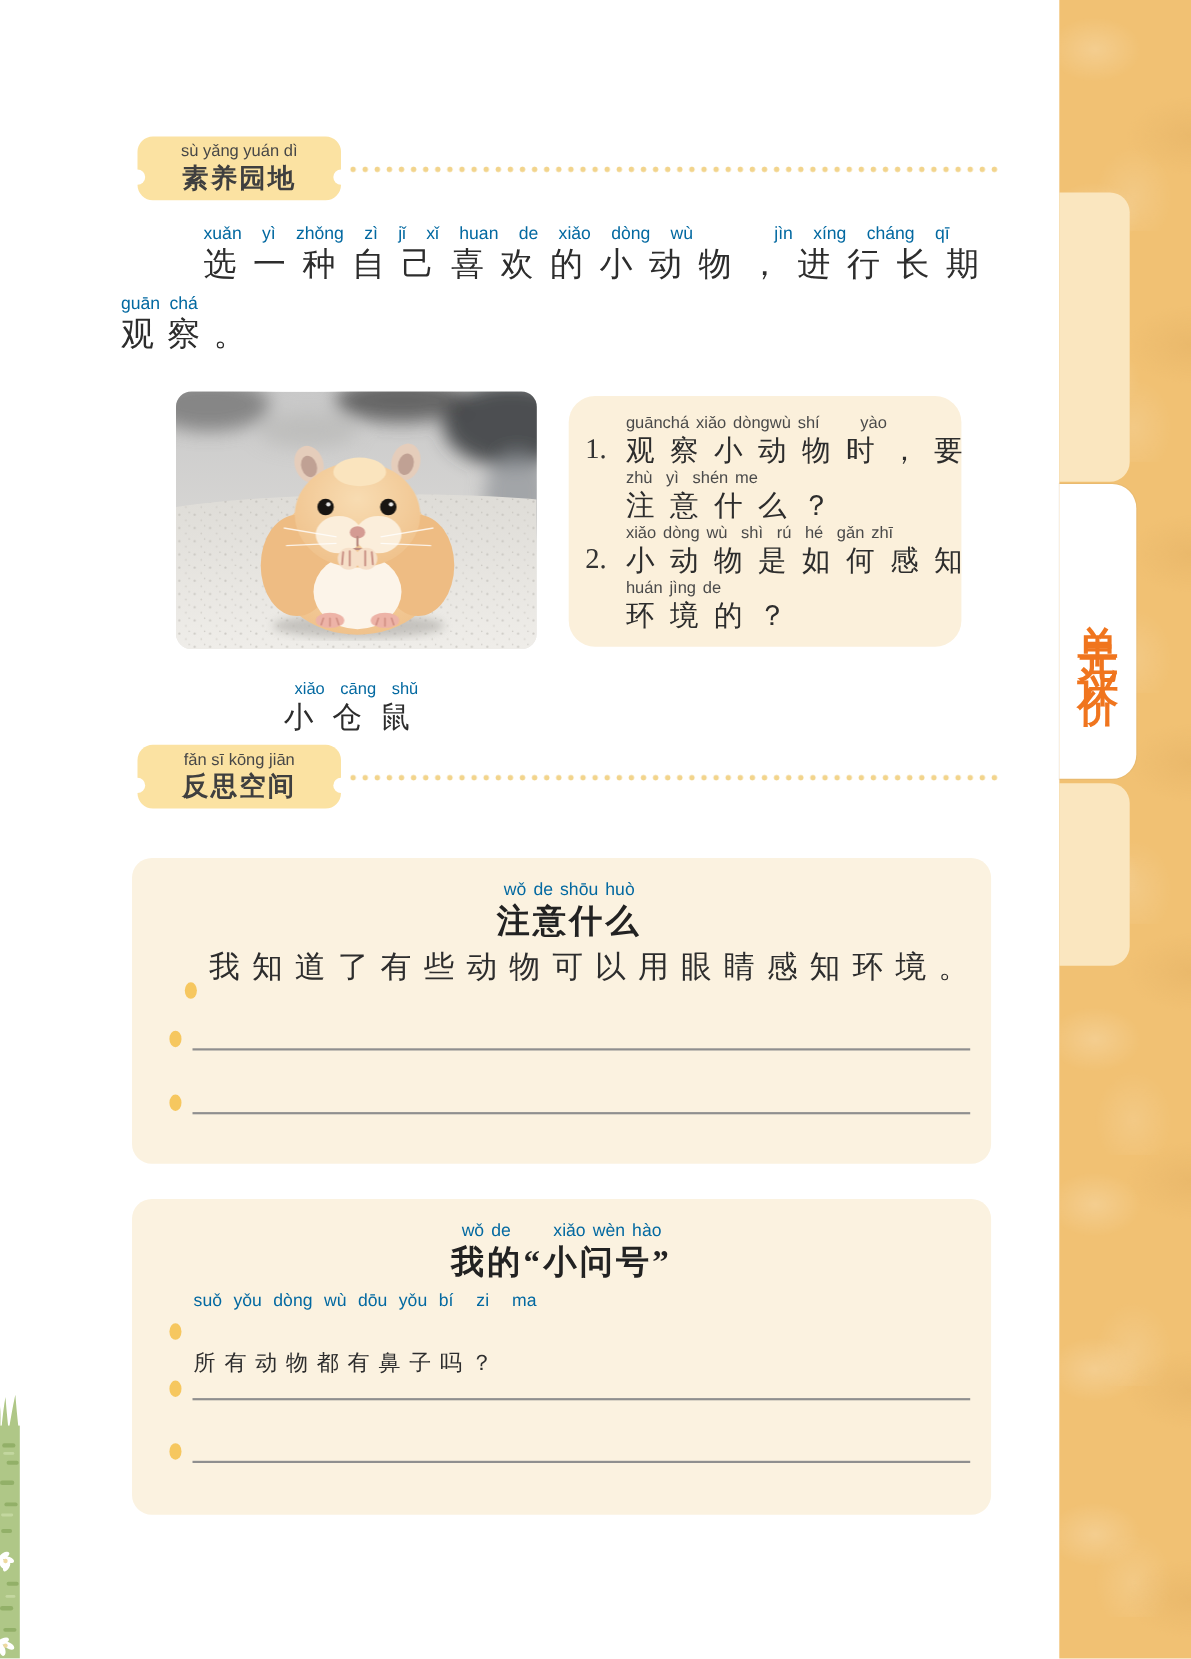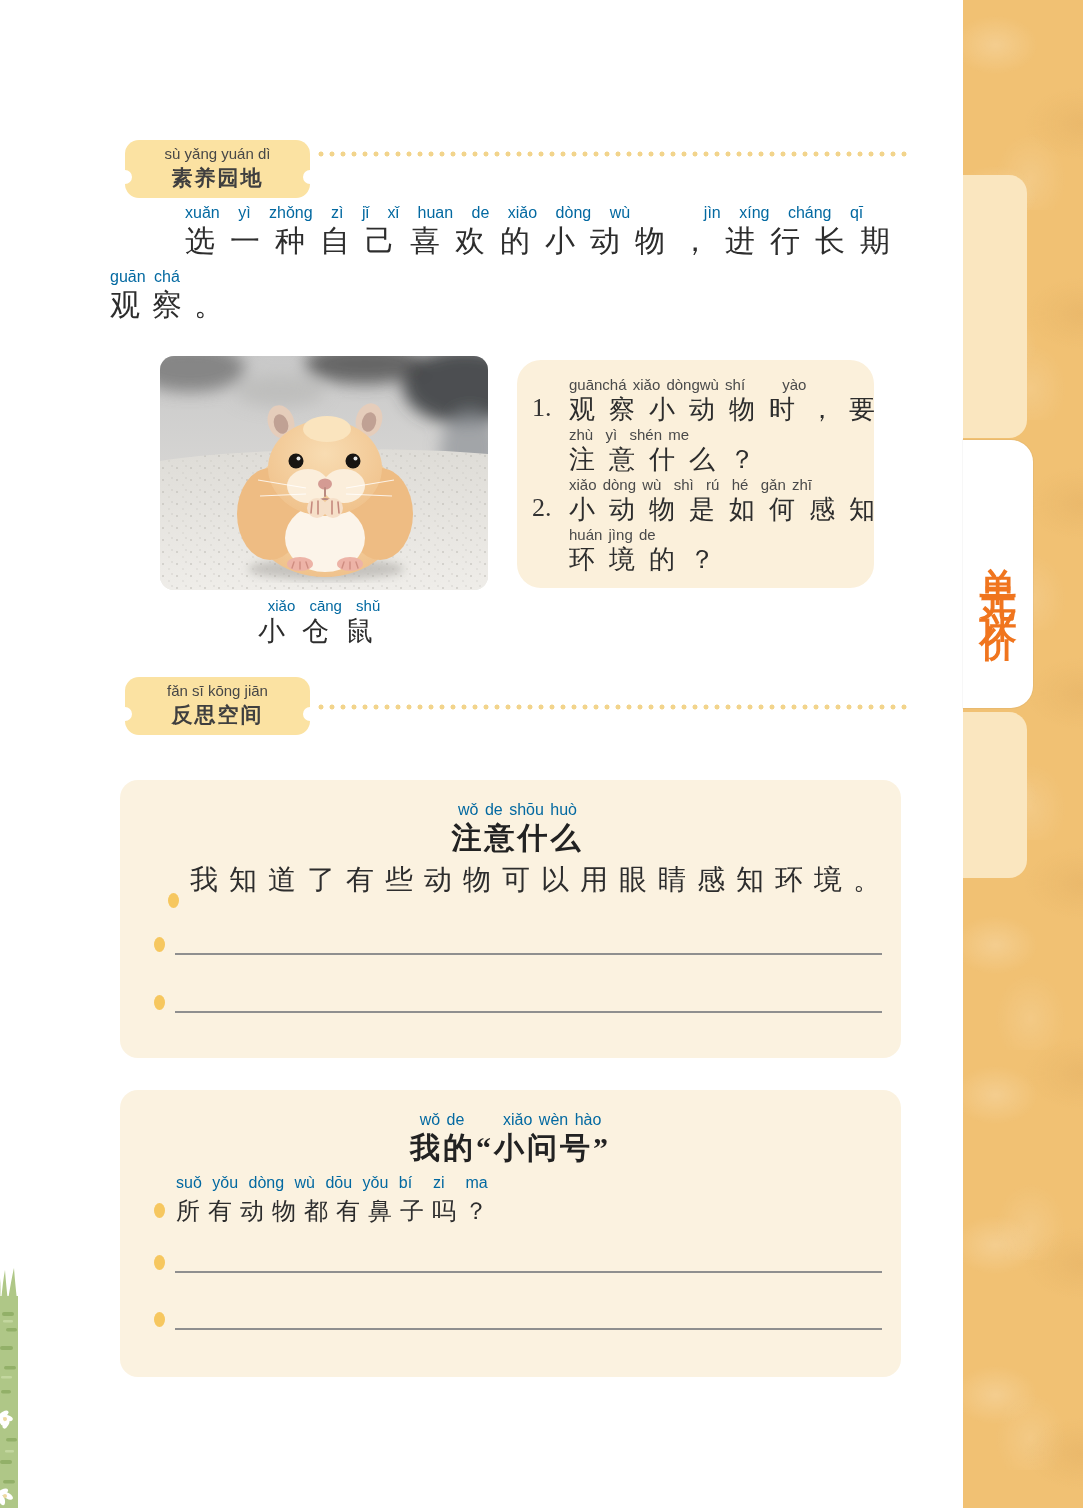--- a/index.html
+++ b/index.html
@@ -37,21 +37,21 @@
     border-radius:14px;text-align:center;box-sizing:border-box;padding-top:5px;
   }
   .badge:before,.badge:after{
     content:"";position:absolute;width:14px;height:14px;background:#ffffff;border-radius:50%;
     top:30px;
   }
   .badge:before{left:-7px;}
   .badge:after{right:-7px;}
   .badge-py{font-size:15px;line-height:17px;color:#474747;font-weight:500;}
   .badge-zh{
-    font-size:21px;line-height:32px;font-weight:700;letter-spacing:2px;color:#3f3f3f;
+    font-size:24px;line-height:32px;font-weight:700;letter-spacing:2px;color:#3f3f3f;
     font-family:"DejaVu Sans","Liberation Sans",sans-serif;
   }
   .dotline{
     position:absolute;left:318px;width:590px;height:6px;
     background-image:radial-gradient(circle 2.4px at 3px 3px,#F2D48C 2.2px,transparent 2.8px);
     background-size:11px 6px;background-repeat:repeat-x;
   }
   
   .py{font-size:16px;line-height:20px;color:#0369a1;white-space:pre;}
   .zh{
@@ -64,21 +64,21 @@
   .intro .zh{font-size:30px;line-height:36px;letter-spacing:15px;}
   .intro .row2{margin-top:8px;}
   .intro .row2 .py{word-spacing:4px;}
   .intro .row2 .zh{letter-spacing:12px;}
   
   .photo{
     position:absolute;left:160px;top:356px;width:328px;height:234px;
     border-radius:14px;overflow:hidden;
   }
   .caption{position:absolute;left:160px;top:597px;width:328px;text-align:center;}
-  .caption .py{font-size:15px;line-height:18px;word-spacing:10px;}
+  .caption .py{font-size:15px;line-height:18px;word-spacing:10px;margin-top:21px;}
   .caption .zh{font-size:27px;line-height:32px;letter-spacing:17px;}
   
   .qbox{
     position:absolute;left:517px;top:360px;width:357px;height:228px;background:#FBF0DB;
     border-radius:24px;box-sizing:border-box;padding:15px 10px 0 0;
   }
   .q-item{position:relative;padding-left:52px;}
   .q-num{
     position:absolute;left:15px;top:18px;font-size:26px;color:#333;
     font-family:"Liberation Serif","DejaVu Serif",serif;
@@ -123,21 +123,21 @@
 
 <div class="page">
 
   <div class="side-strip"></div>
   <div class="tab tab-upper"></div>
   <div class="tab tab-active">
     <div class="tab-active-label">单元评价</div>
   </div>
   <div class="tab tab-lower"></div>
 
-  <div class="badge" style="top:140px;">
+  <div class="badge" style="top:124px;">
     <div class="badge-py">sù yǎng yuán dì</div>
     <div class="badge-zh">素养园地</div>
   </div>
   <div class="dotline" style="top:151px;"></div>
 
   <div class="intro">
     <div class="indent py">xuǎn yì zhǒng zì jǐ xǐ huan de xiǎo dòng wù    jìn xíng cháng qī</div>
     <div class="indent zh">选一种自己喜欢的小动物，进行长期</div>
     <div class="row2">
       <div class="py">guān chá</div>
@@ -259,21 +259,21 @@
   </div>
 
   <div class="bigbox box-wonder">
     <div class="box-title">
       <div class="py">wǒ de      xiǎo wèn hào</div>
       <div class="zh" style="font-weight:700;font-size:30px;line-height:36px;letter-spacing:3px;color:#222;">我的“小问号”</div>
     </div>
     <div class="bullet-row">
       <span class="dot"></span>
       <div class="py">suǒ yǒu dòng wù dōu yǒu bí  zi  ma</div>
-      <div class="zh" style="font-size:24px;line-height:36px;letter-spacing:8px;">所有动物都有鼻子吗？</div>
+      <div class="zh" style="font-size:20px;line-height:36px;letter-spacing:8px;margin-top:28px;">所有动物都有鼻子吗？</div>
     </div>
     <div class="blank-row blank-1">
       <span class="dot"></span>
       <span class="wline"></span>
     </div>
     <div class="blank-row blank-2">
       <span class="dot"></span>
       <span class="wline"></span>
     </div>
   </div>

